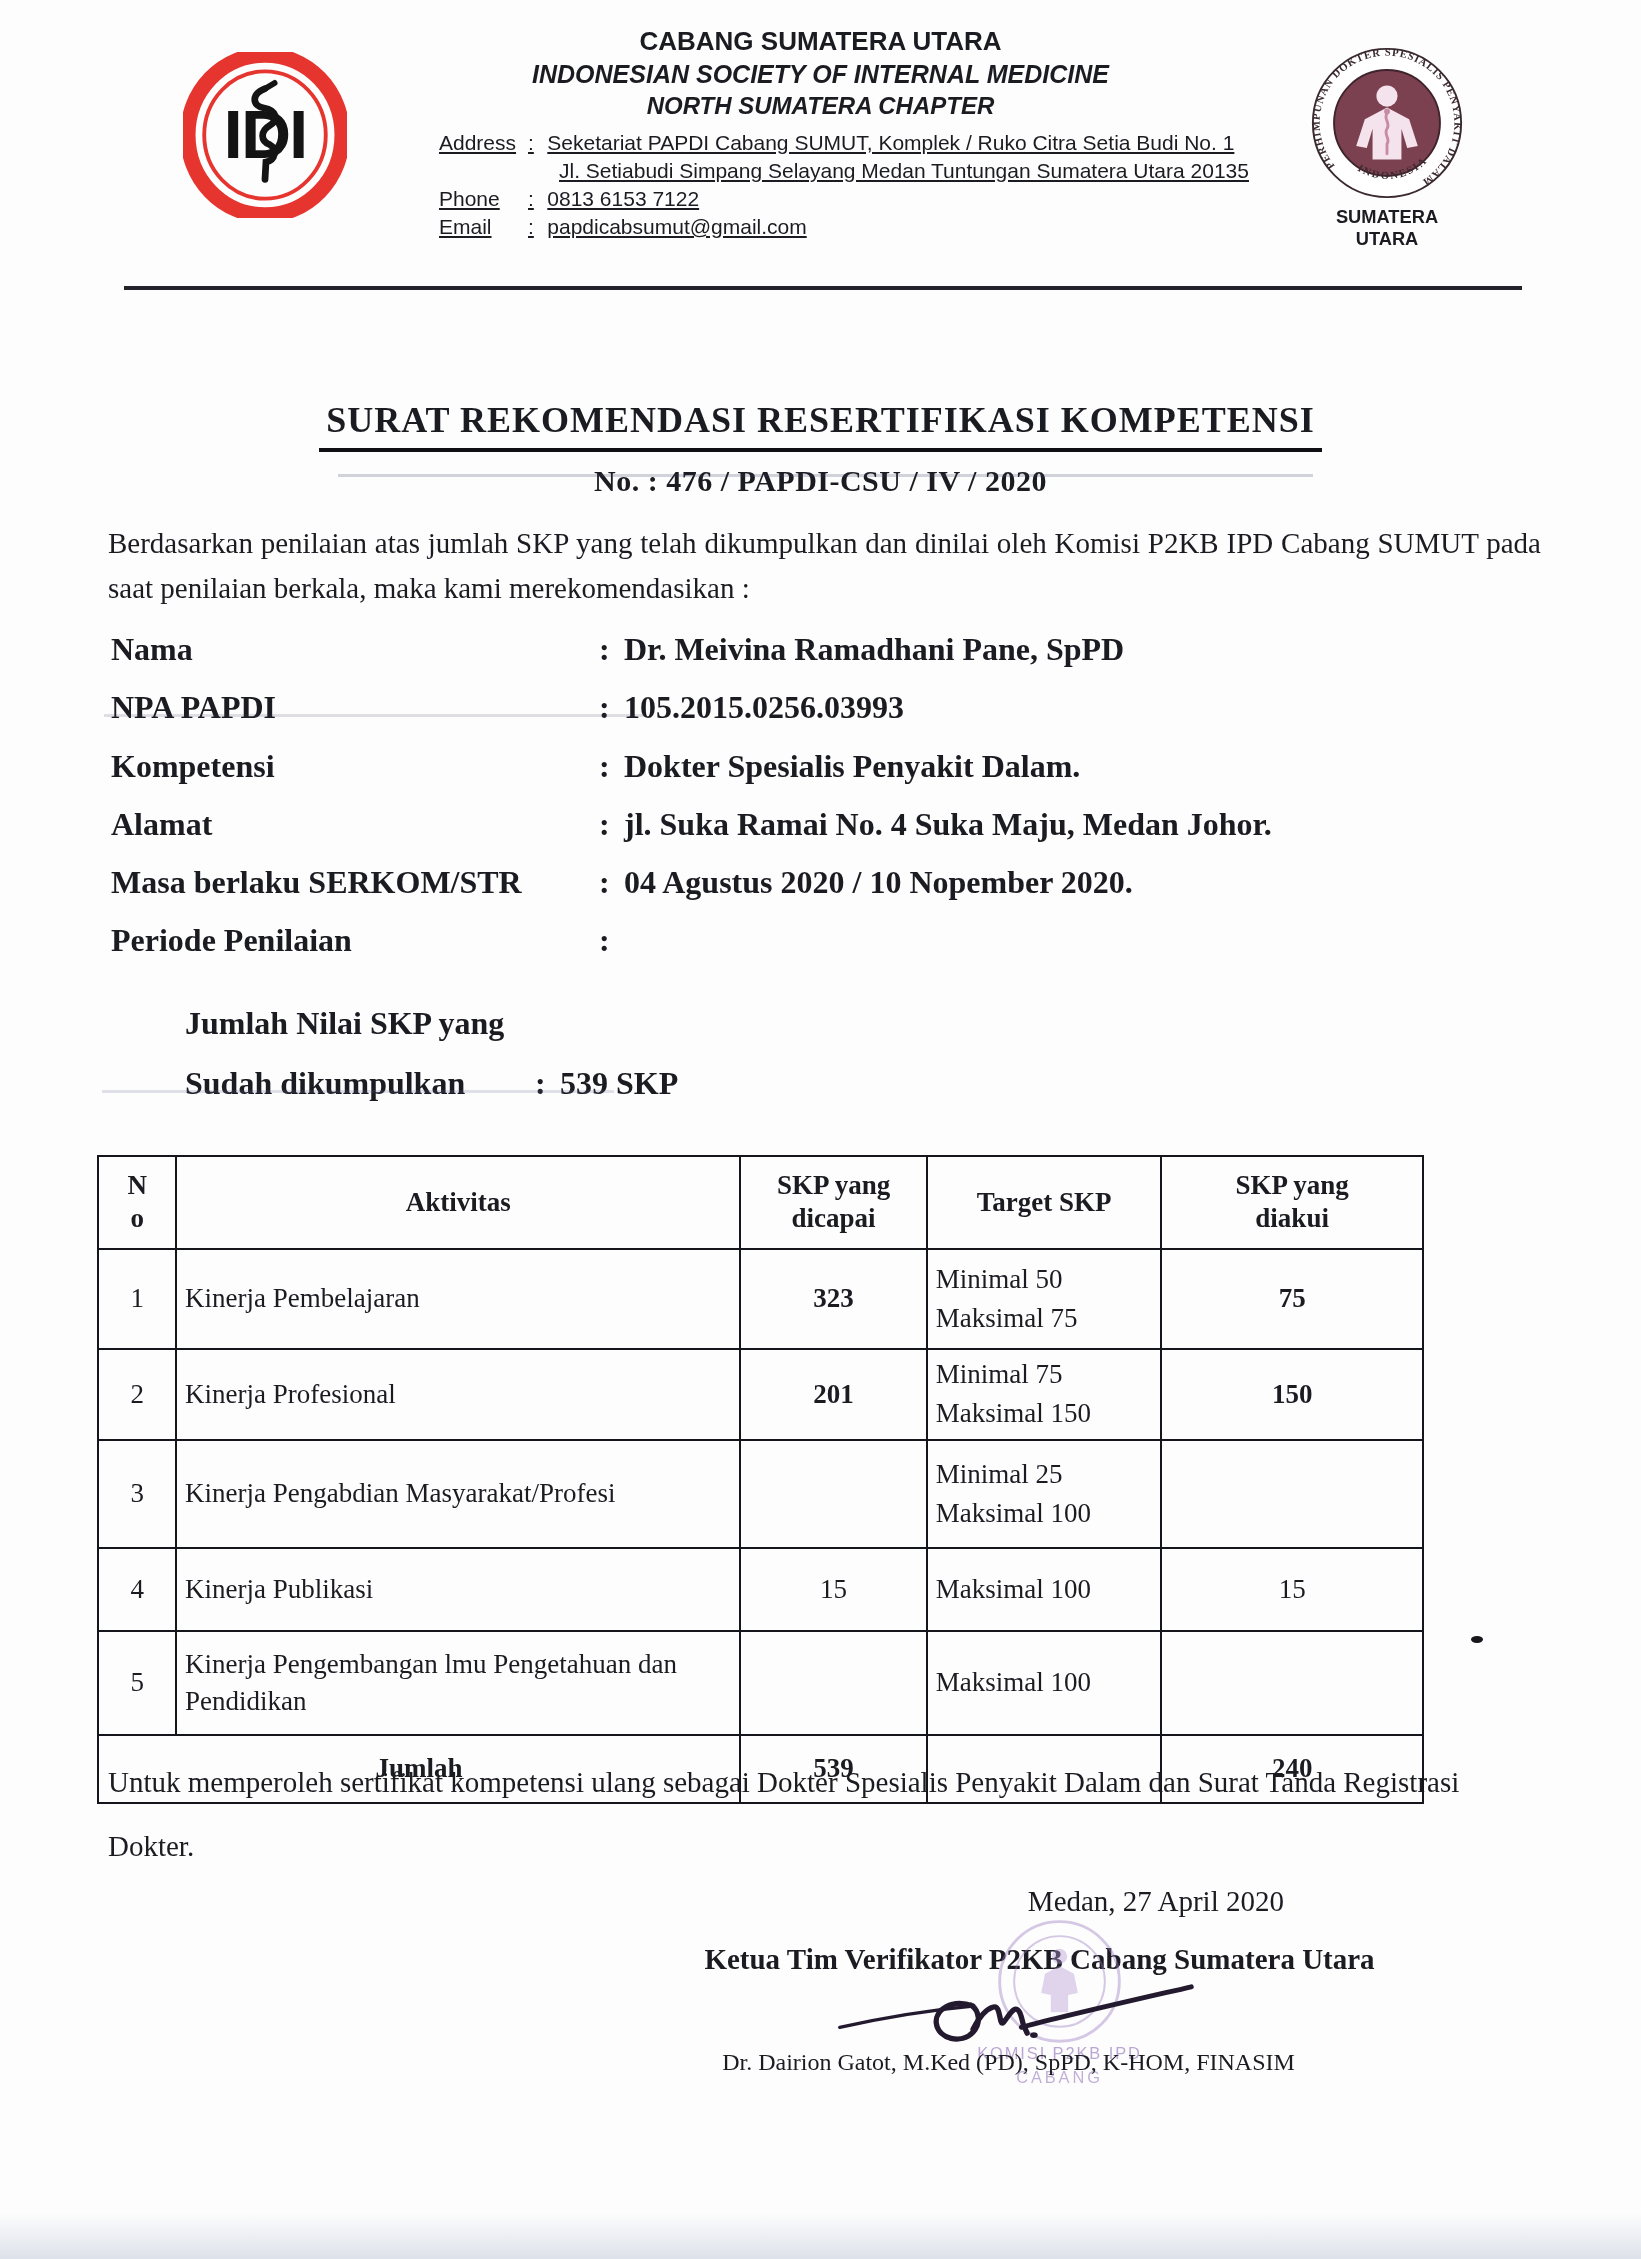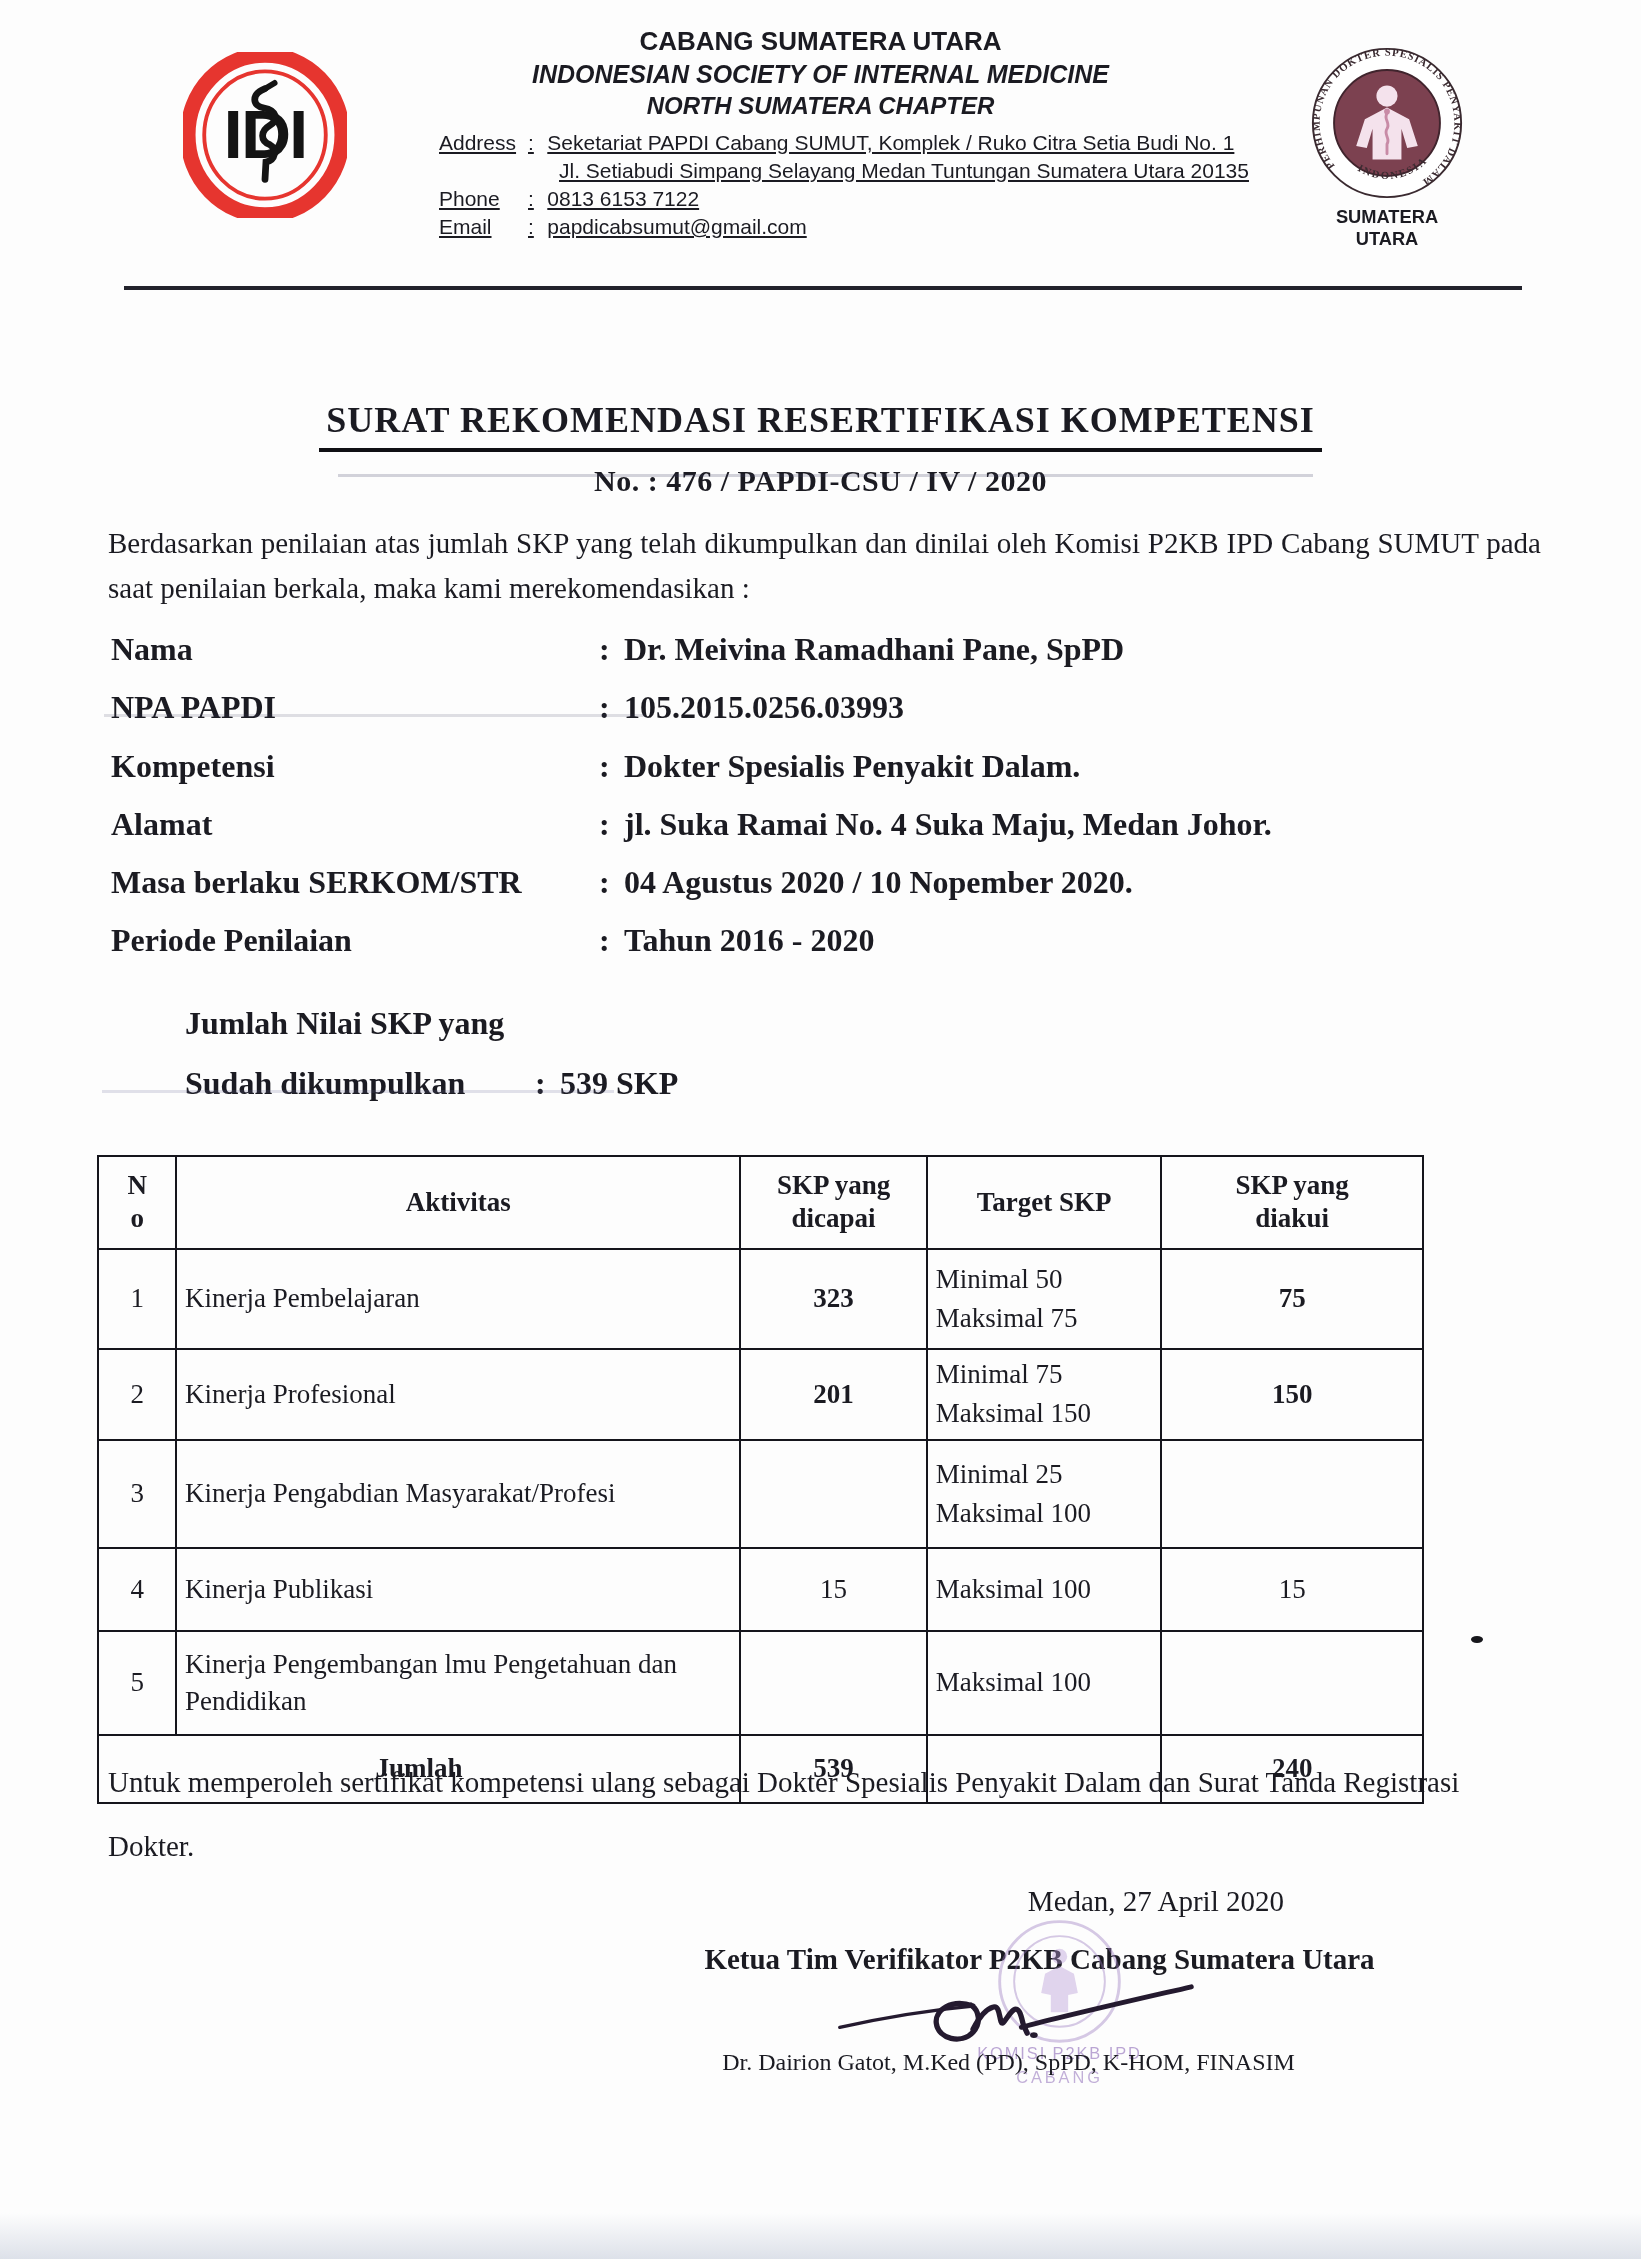--- a/index.html
+++ b/index.html
@@ -162,21 +162,20 @@
       <span class="f-val">jl. Suka Ramai No. 4 Suka Maju, Medan Johor.</span>
     </div>
     <div class="f-row">
       <span class="f-label">Masa berlaku SERKOM/STR</span>
       <span class="f-colon">:</span>
       <span class="f-val">04 Agustus 2020 / 10 Nopember 2020.</span>
     </div>
     <div class="f-row">
       <span class="f-label">Periode Penilaian</span>
       <span class="f-colon">:</span>
-      <span class="f-val">Tahun 2016 - 2020</span>
     </div>
   </div>
 
   <div class="skp-sum">
     <div>Jumlah Nilai SKP yang</div>
     <div class="skp-l2">
       <span class="skp-l2-label">Sudah dikumpulkan</span>
       <span class="f-colon">:</span>
       <span>539 SKP</span>
     </div>

